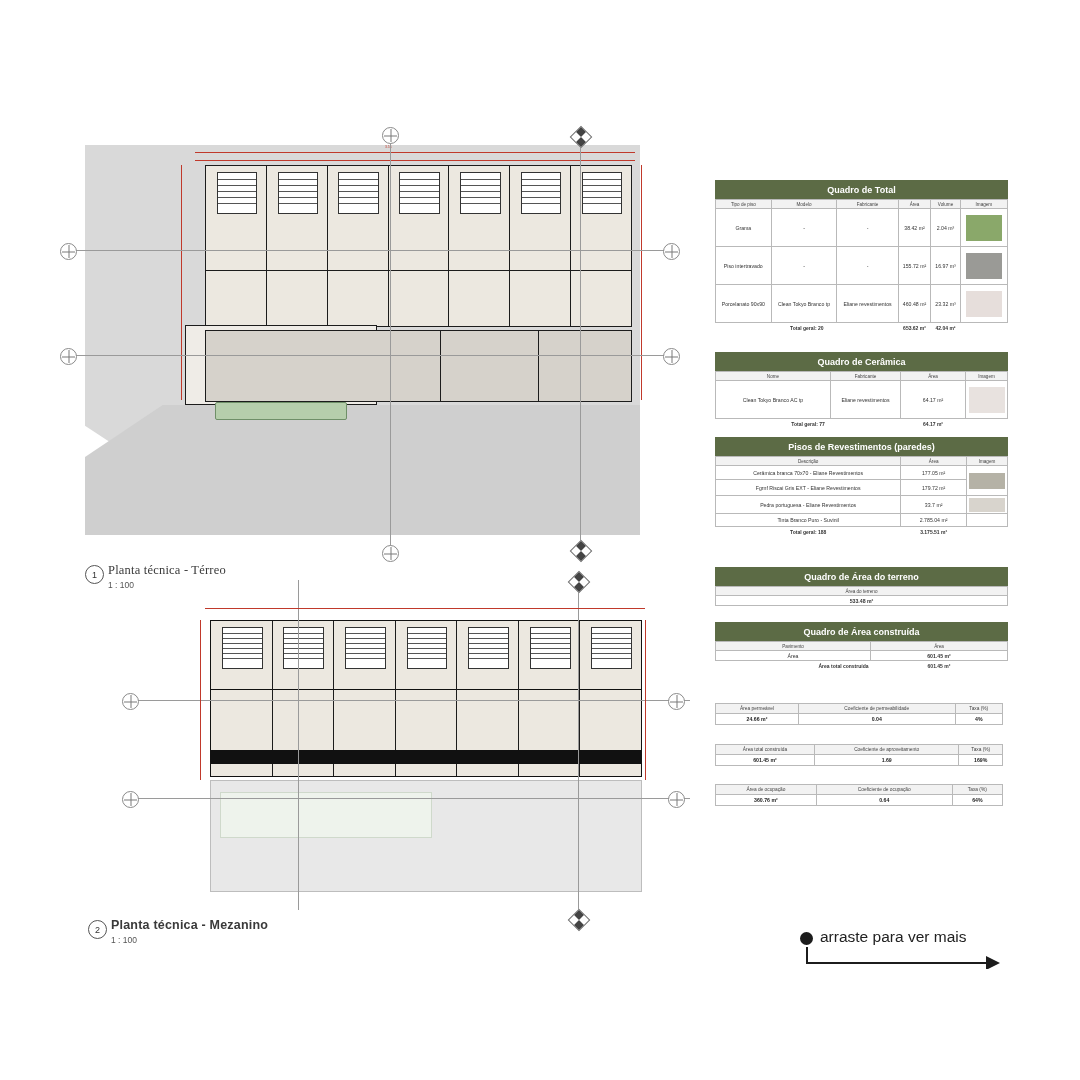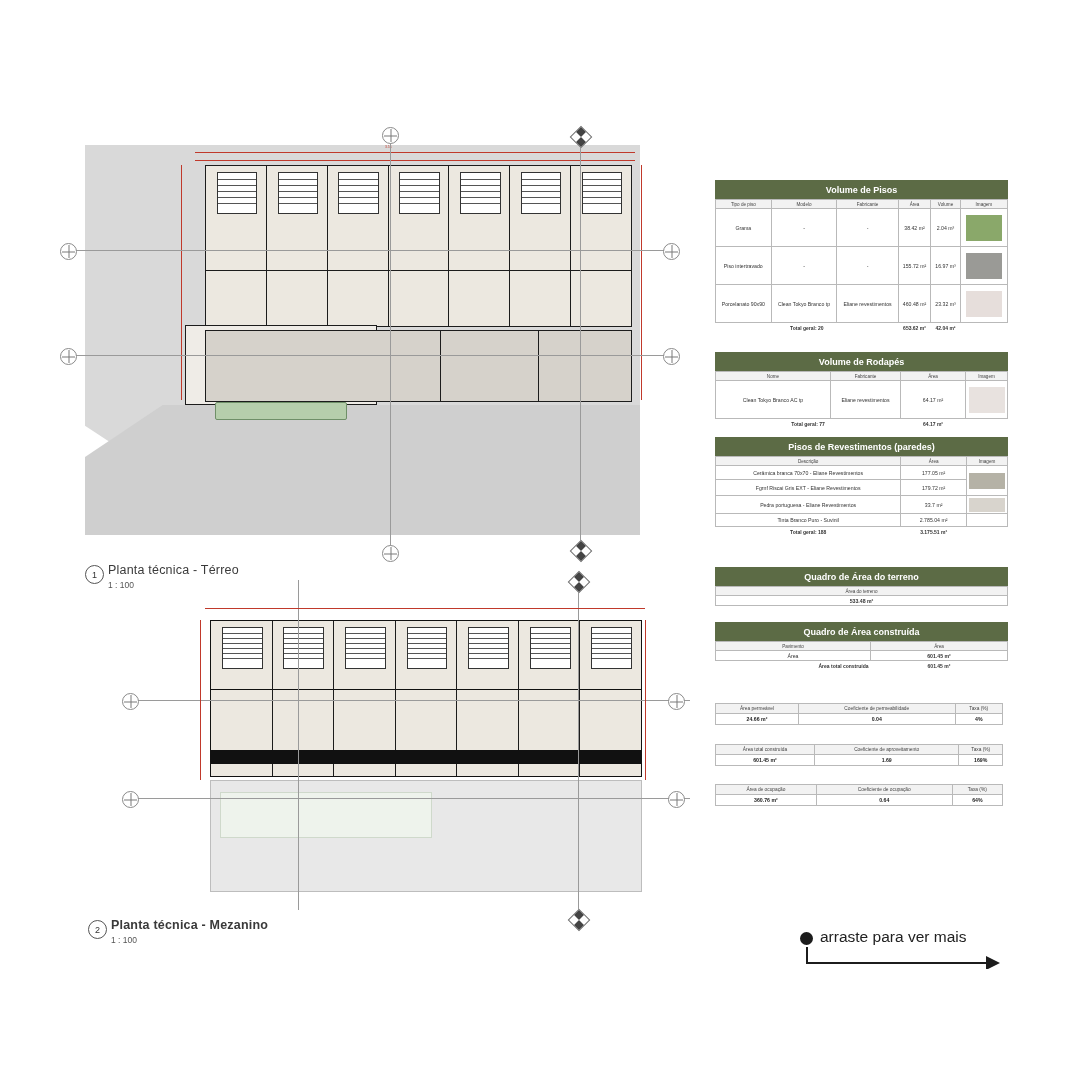--- a/index.html
+++ b/index.html
@@ -216,21 +216,21 @@
     <div class="sqmark" style="left:488px;top:-11px;">
         <i></i>
         <u></u>
       </div>
     <div class="sqmark" style="left:488px;top:403px;">
         <i></i>
         <u></u>
       </div>
 
     <div class="plan-num" style="left:0px;top:425px;">1</div>
-    <div class="plan-title" style="left:23px;top:423px;">Planta técnica - Térreo</div>
+    <div class="plan-title" style="left:23px;top:423px;font-family:Liberation Serif, serif;">Planta técnica - Térreo</div>
     <div class="plan-scale" style="left:23px;top:440px;">1 : 100</div>
   </div>
 
   <div class="plan-wrap" id="plan2">
     <div class="slab"></div>
     <div class="pool"></div>
 
     <div class="floor">
       <div class="bandtop">
         <div class="cellgrid">
@@ -341,21 +341,21 @@
     <div class="dimline" style="left:55px;top:8px;width:440px;height:.7px;"></div>
     <div class="dimline" style="left:50px;top:20px;width:.7px;height:160px;"></div>
     <div class="dimline" style="left:495px;top:20px;width:.7px;height:160px;"></div>
 
     <div class="plan-num" style="left:-62px;top:320px;">2</div>
     <div class="plan-title" style="left:-39px;top:318px;font-weight:bold;">Planta técnica - Mezanino</div>
     <div class="plan-scale" style="left:-39px;top:335px;">1 : 100</div>
   </div>
 
   <table class="tbl" style="left:715px;top:180px;width:293px;">
-    <caption>Volume de Pisos</caption>
+    <caption>Quadro de Total</caption>
     <tbody>
         <tr class="hdr">
       <th>Tipo de piso</th>
       <th>Modelo</th>
       <th>Fabricante</th>
       <th>Área</th>
       <th>Volume</th>
       <th>Imagem</th>
     </tr>
     <tr>
@@ -391,21 +391,21 @@
     <tr>
       <td class="tot" colspan="3" style="border:none">Total geral: 20</td>
       <td class="tot" style="border:none;text-align:center">653.62 m²</td>
       <td class="tot" style="border:none;text-align:center">42.04 m³</td>
       <td style="border:none"></td>
     </tr>
   </tbody>
     </table>
 
   <table class="tbl" style="left:715px;top:352px;width:293px;">
-    <caption>Volume de Rodapés</caption>
+    <caption>Quadro de Cerâmica</caption>
     <tbody>
         <tr class="hdr">
       <th>Nome</th>
       <th>Fabricante</th>
       <th>Área</th>
       <th>Imagem</th>
     </tr>
     <tr>
       <td style="height:34px;width:110px">Clean Tokyo Branco AC tp</td>
       <td style="width:65px">Eliane revestimentos</td>

